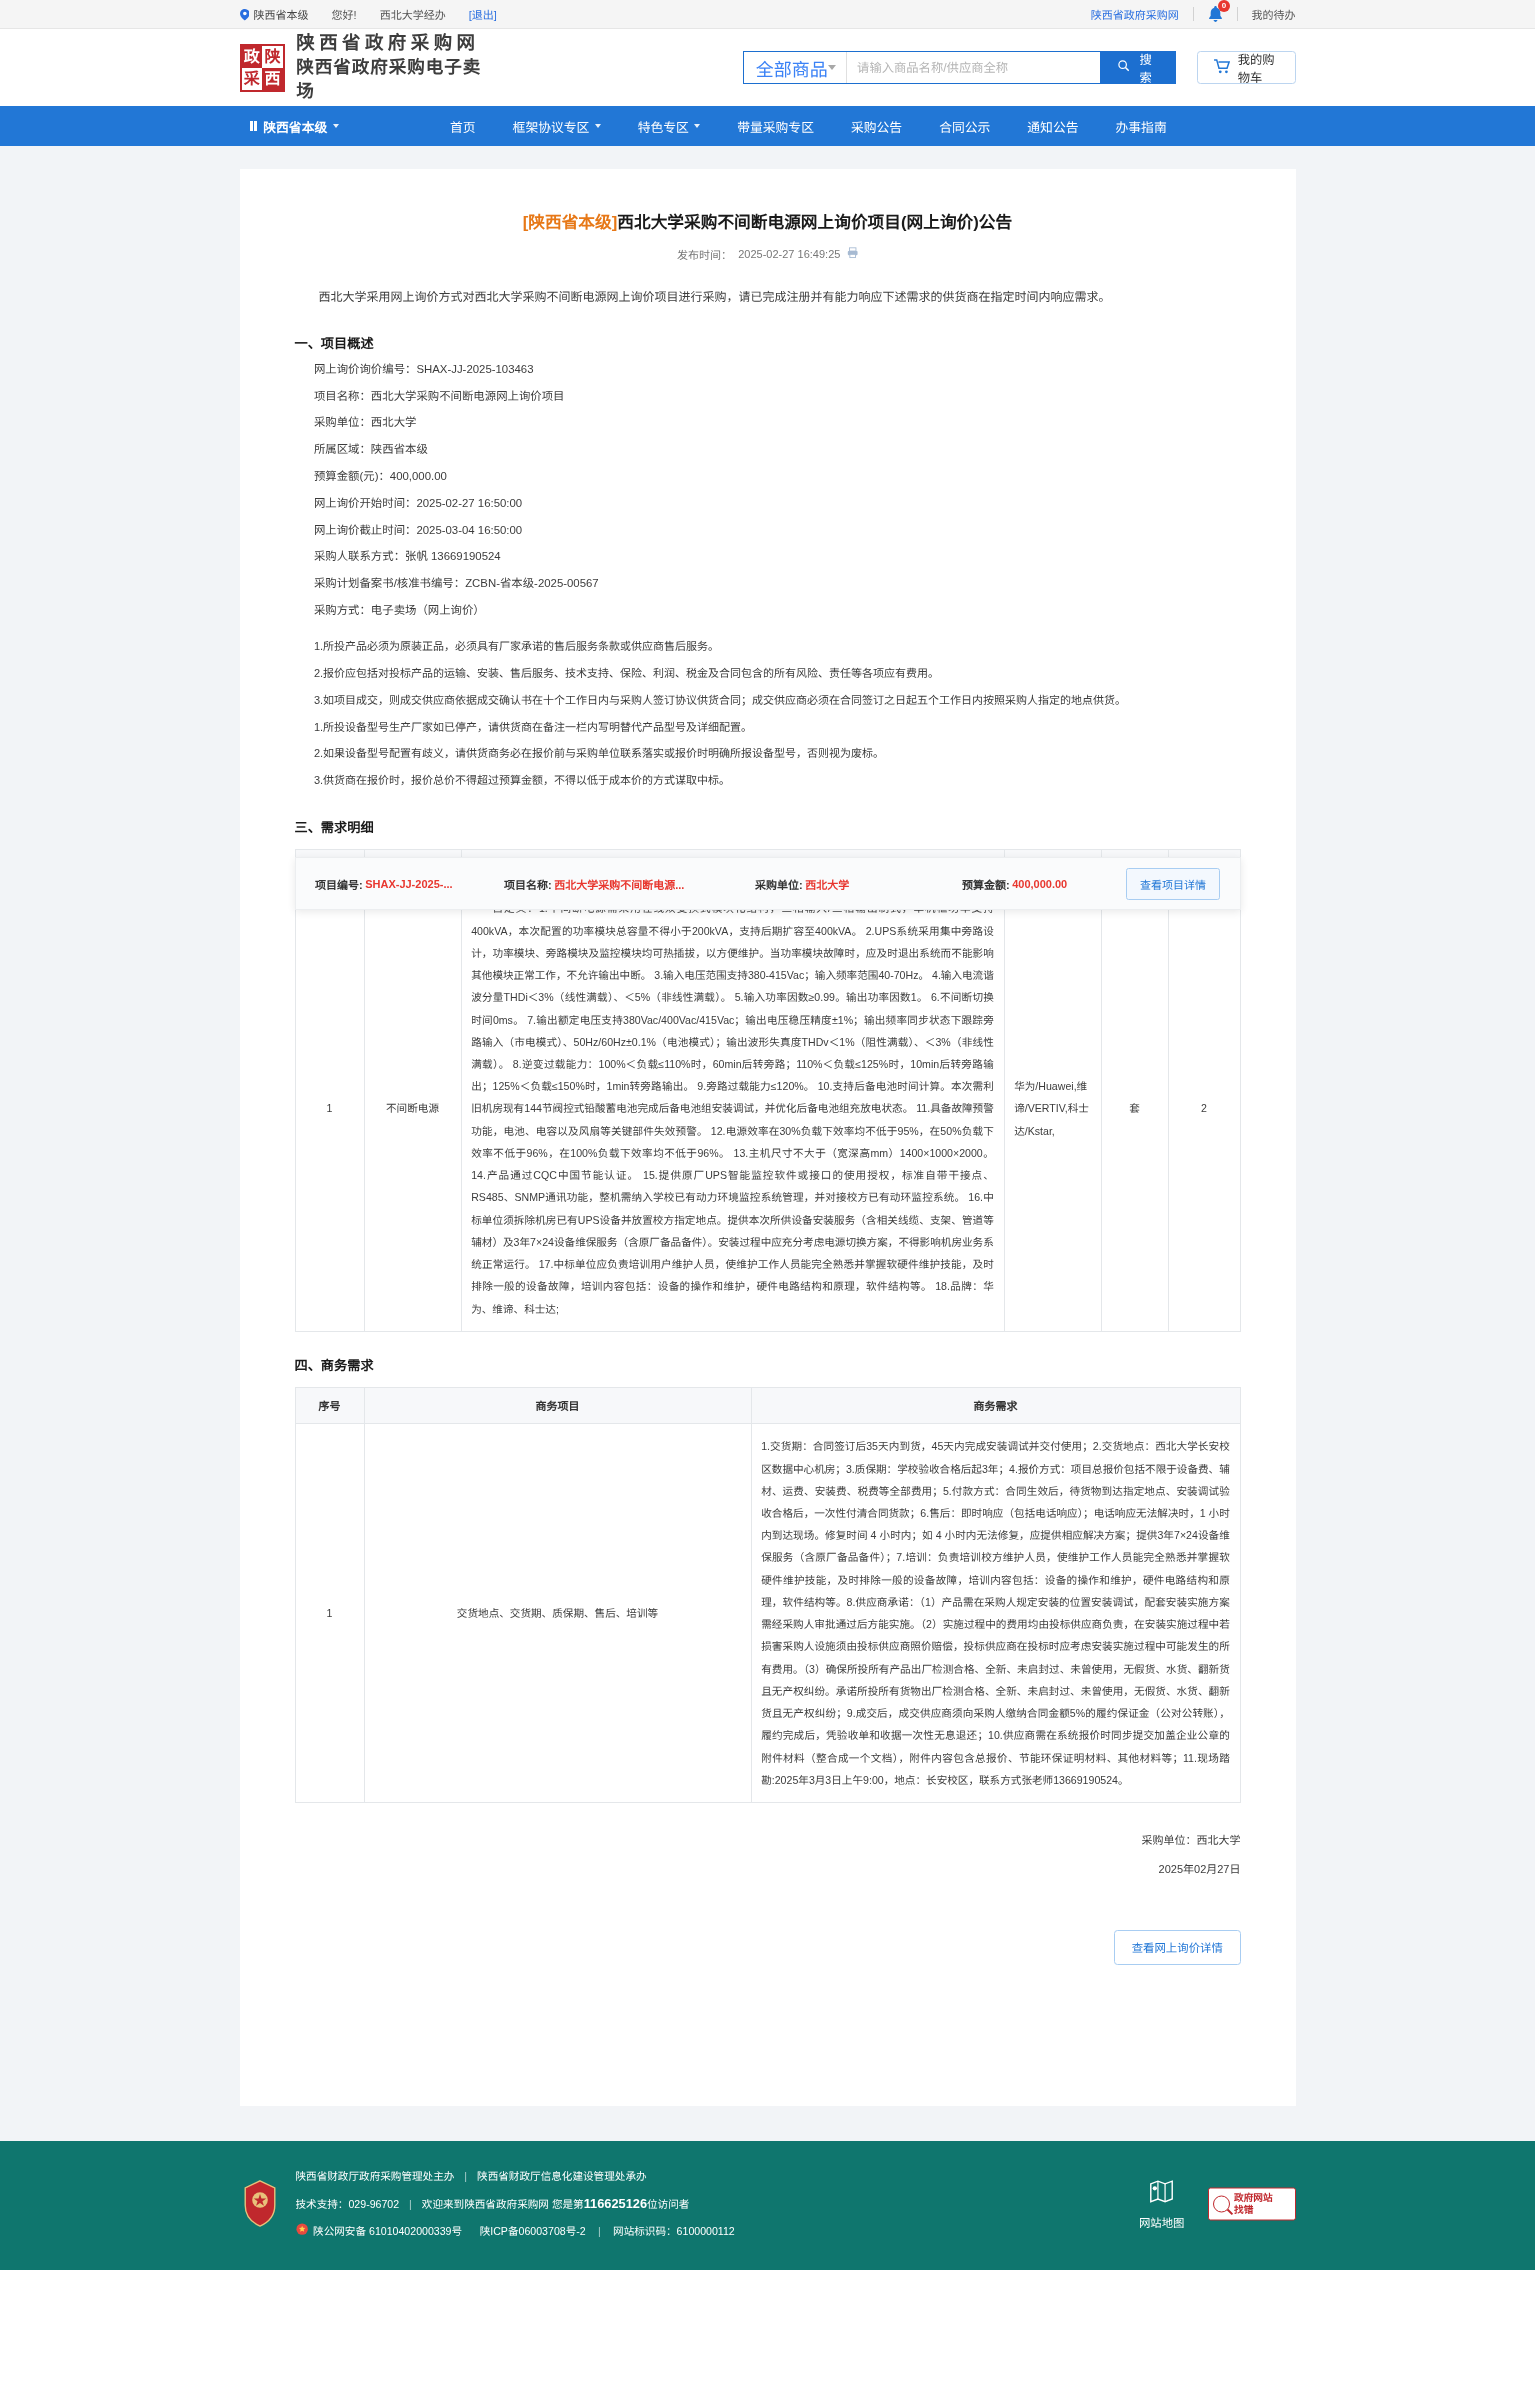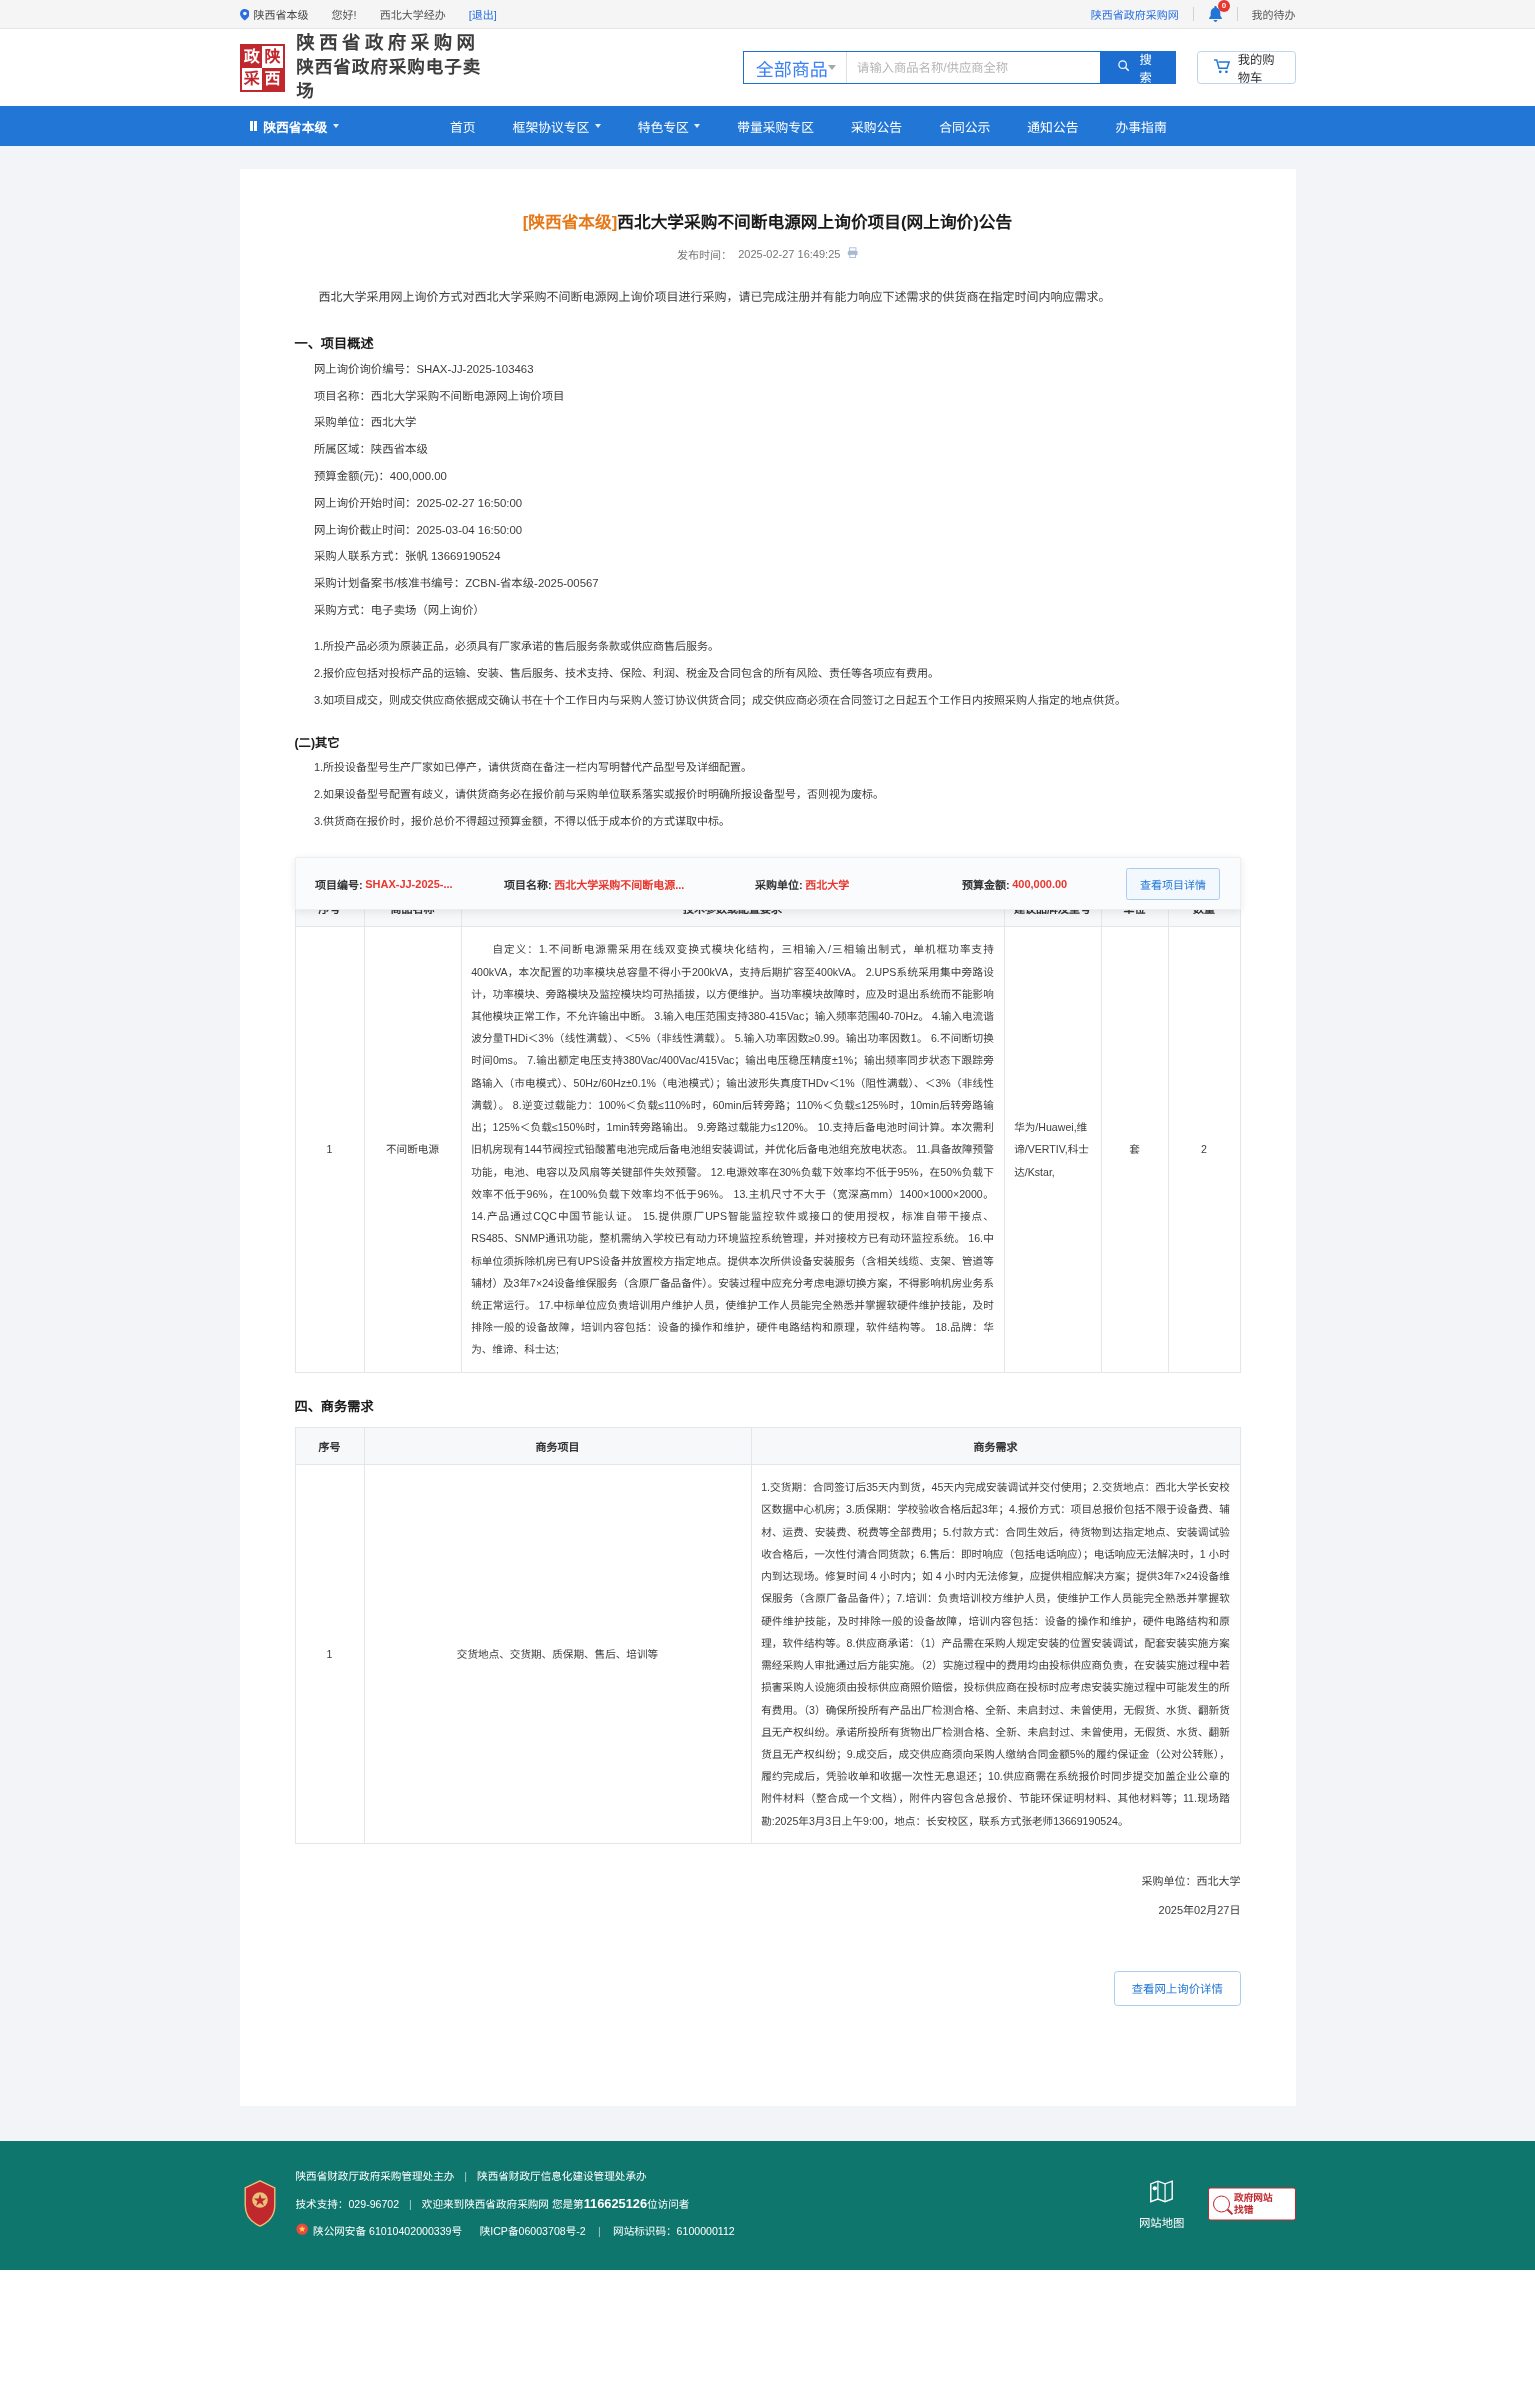--- a/index.html
+++ b/index.html
@@ -501,21 +501,20 @@
     <div class="field">网上询价开始时间：2025-02-27 16:50:00</div>
     <div class="field">网上询价截止时间：2025-03-04 16:50:00</div>
     <div class="field">采购人联系方式：张帆 13669190524</div>
     <div class="field">采购计划备案书/核准书编号：ZCBN-省本级-2025-00567</div>
     <div class="field">采购方式：电子卖场（网上询价）</div>
 
     <div class="clause" style="margin-top:9px;">1.所投产品必须为原装正品，必须具有厂家承诺的售后服务条款或供应商售后服务。</div>
     <div class="clause">2.报价应包括对投标产品的运输、安装、售后服务、技术支持、保险、利润、税金及合同包含的所有风险、责任等各项应有费用。</div>
     <div class="clause">3.如项目成交，则成交供应商依据成交确认书在十个工作日内与采购人签订协议供货合同；成交供应商必须在合同签订之日起五个工作日内按照采购人指定的地点供货。</div>
 
-    <div class="sec-h2">(二)其它</div>
     <div class="clause">1.所投设备型号生产厂家如已停产，请供货商在备注一栏内写明替代产品型号及详细配置。</div>
     <div class="clause">2.如果设备型号配置有歧义，请供货商务必在报价前与采购单位联系落实或报价时明确所报设备型号，否则视为废标。</div>
     <div class="clause">3.供货商在报价时，报价总价不得超过预算金额，不得以低于成本价的方式谋取中标。</div>
 
     <div class="proj-card">
       <div class="pc-item pc-i1">
         <span class="lbl">项目编号:</span>
         <span class="val">SHAX-JJ-2025-...</span>
       </div>
       <div class="pc-item pc-i2">

